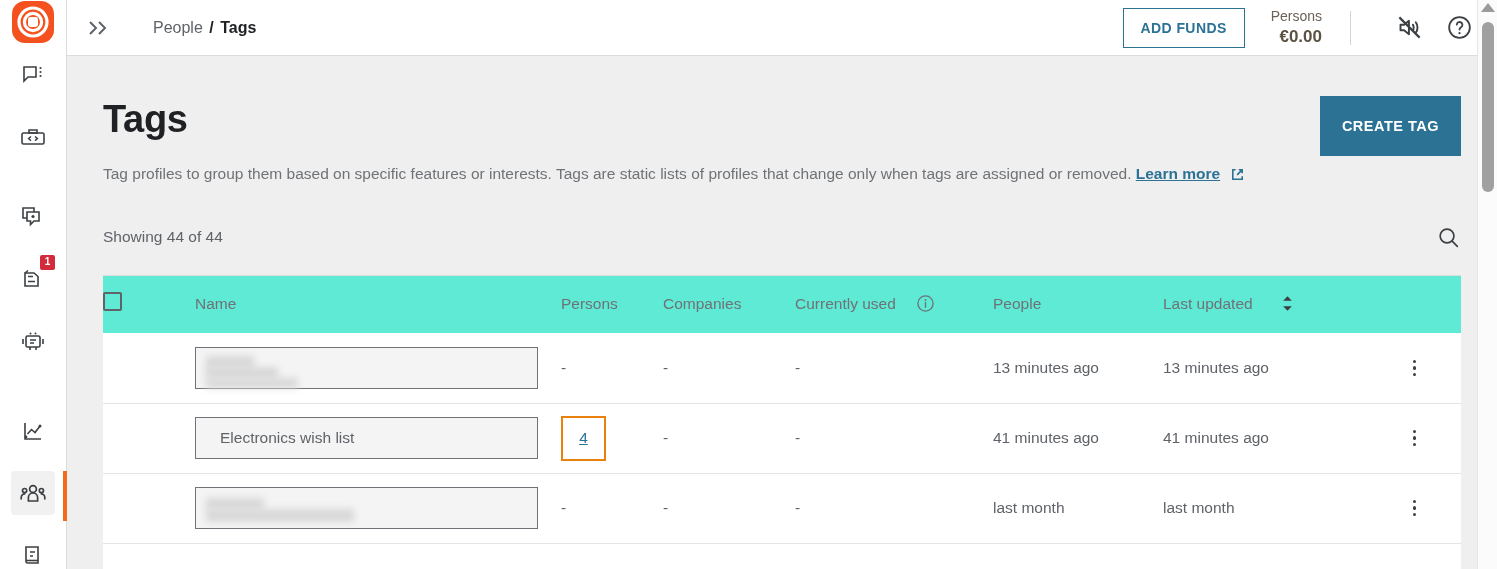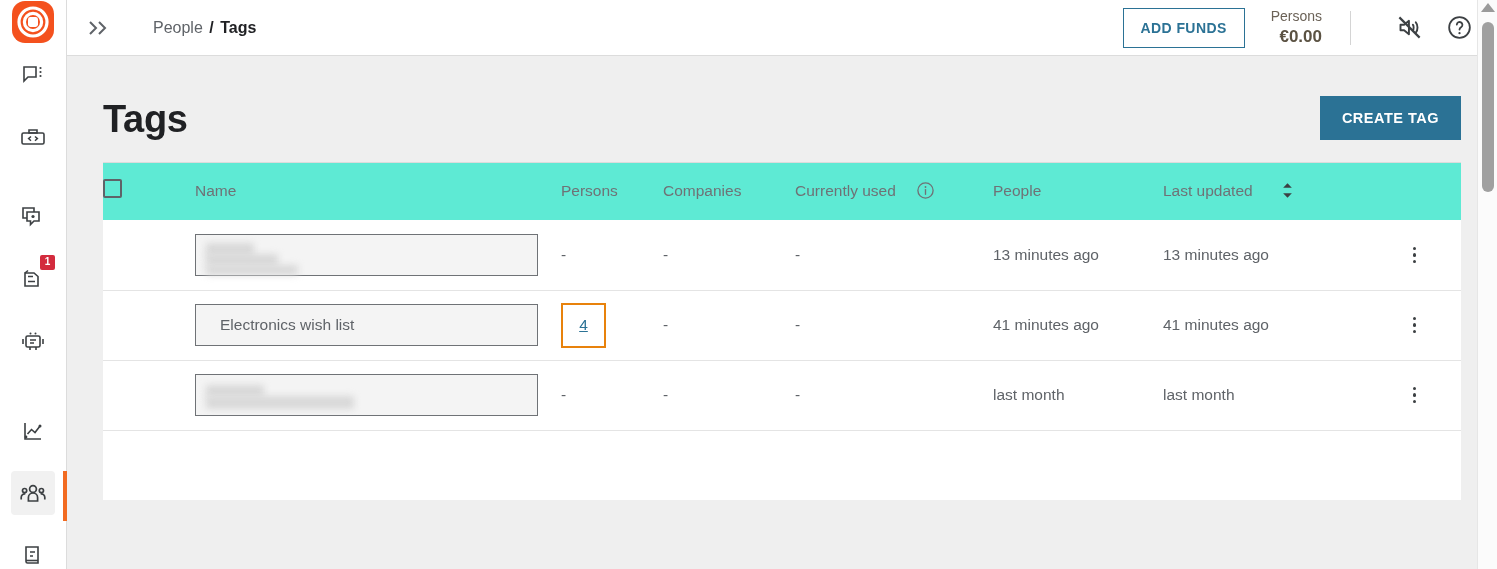--- a/index.html
+++ b/index.html
@@ -70,21 +70,21 @@
   }
   .page-title { font-size: 38px; color: #202124; font-weight: bold; margin-top: 42px; letter-spacing: -0.3px; }
   .page-desc { font-size: 15.5px; color: #6f7276; margin-top: 24px; white-space: nowrap; }
   .learn-more { color: #2b7295; font-weight: bold; text-decoration: underline; cursor: pointer; }
   .ext-icon { display: inline-block; vertical-align: -3px; margin-left: 6px; color: #2b7295; }
 
   .btn-createtag {
     position: absolute; right: 36px; top: 40px;
     background: #2b7295; color: #fff; border: none;
     font-size: 14.5px; font-weight: bold; letter-spacing: .5px;
-    padding: 14px 22px; cursor: pointer; white-space: nowrap;
+    padding: 22px 22px; cursor: pointer; white-space: nowrap;
   }
 
   .showing-row {
     margin-top: 34px; display: flex; align-items: center; height: 34px;
   }
   .showing-text { font-size: 15.5px; color: #5f6368; }
   .showing-spacer { flex: 1 1 auto; }
   .search-icon-btn { color: #3c4043; cursor: pointer; display:flex; align-items:center; }
 
   .table-divider { height: 1px; background: #dcdcdc; margin-top: 21px; }
@@ -292,21 +292,41 @@
         </svg>
       </span>
     </div>
 
     <div class="content">
 
       <h1 class="page-title">Tags</h1>
 
       <button class="btn-createtag">CREATE TAG</button>
 
-
+      <div class="page-desc">
+        <span>Tag profiles to group them based on specific features or interests. Tags are static lists of profiles that change only when tags are assigned or removed.</span>
+        <span class="learn-more">Learn more</span>
+        <span class="ext-icon">
+          <svg width="15" height="15" viewBox="0 0 16 16" fill="none" stroke="currentColor" stroke-width="1.7">
+            <path d="M6 3H3v10h10V9.8"></path>
+            <path d="M9.3 3H13v3.7M13 3L7.6 8.4"></path>
+          </svg>
+        </span>
+      </div>
+
+      <div class="showing-row">
+        <span class="showing-text">Showing 44 of 44</span>
+        <span class="showing-spacer"></span>
+        <span class="search-icon-btn">
+          <svg width="25" height="25" viewBox="0 0 24 24" fill="none" stroke="currentColor" stroke-width="1.6">
+            <circle cx="10.6" cy="10.6" r="6.6"></circle>
+            <path d="M15.5 15.5L20.5 20.5" stroke-linecap="round"></path>
+          </svg>
+        </span>
+      </div>
 
       <div class="table-divider"></div>
 
       <table class="tags">
         <thead>
           <tr>
             <th class="col-check">
               <span class="check-box"></span>
             </th>
             <th class="col-name">

